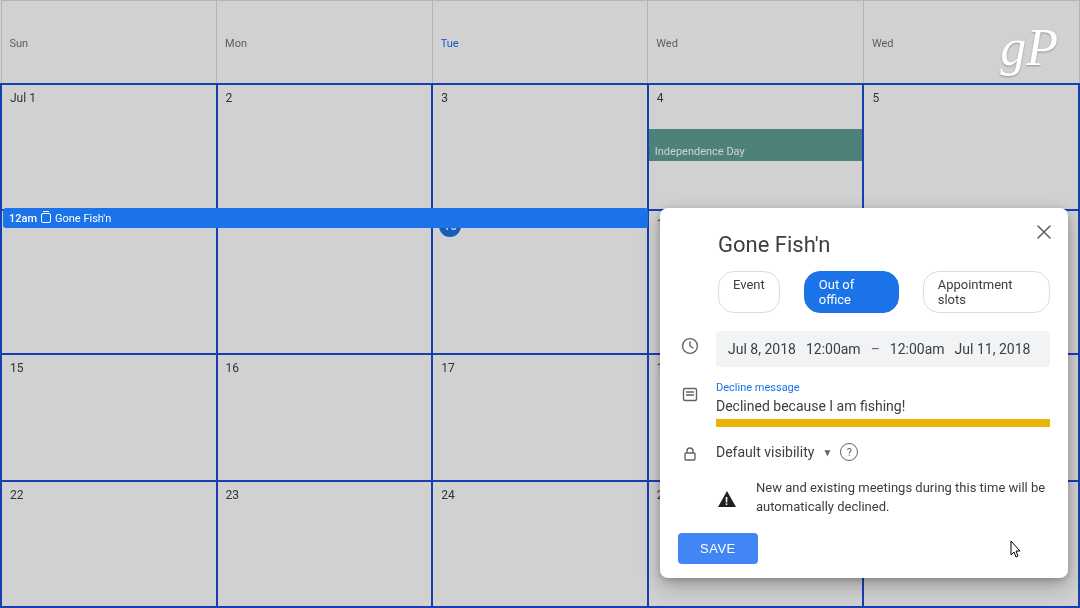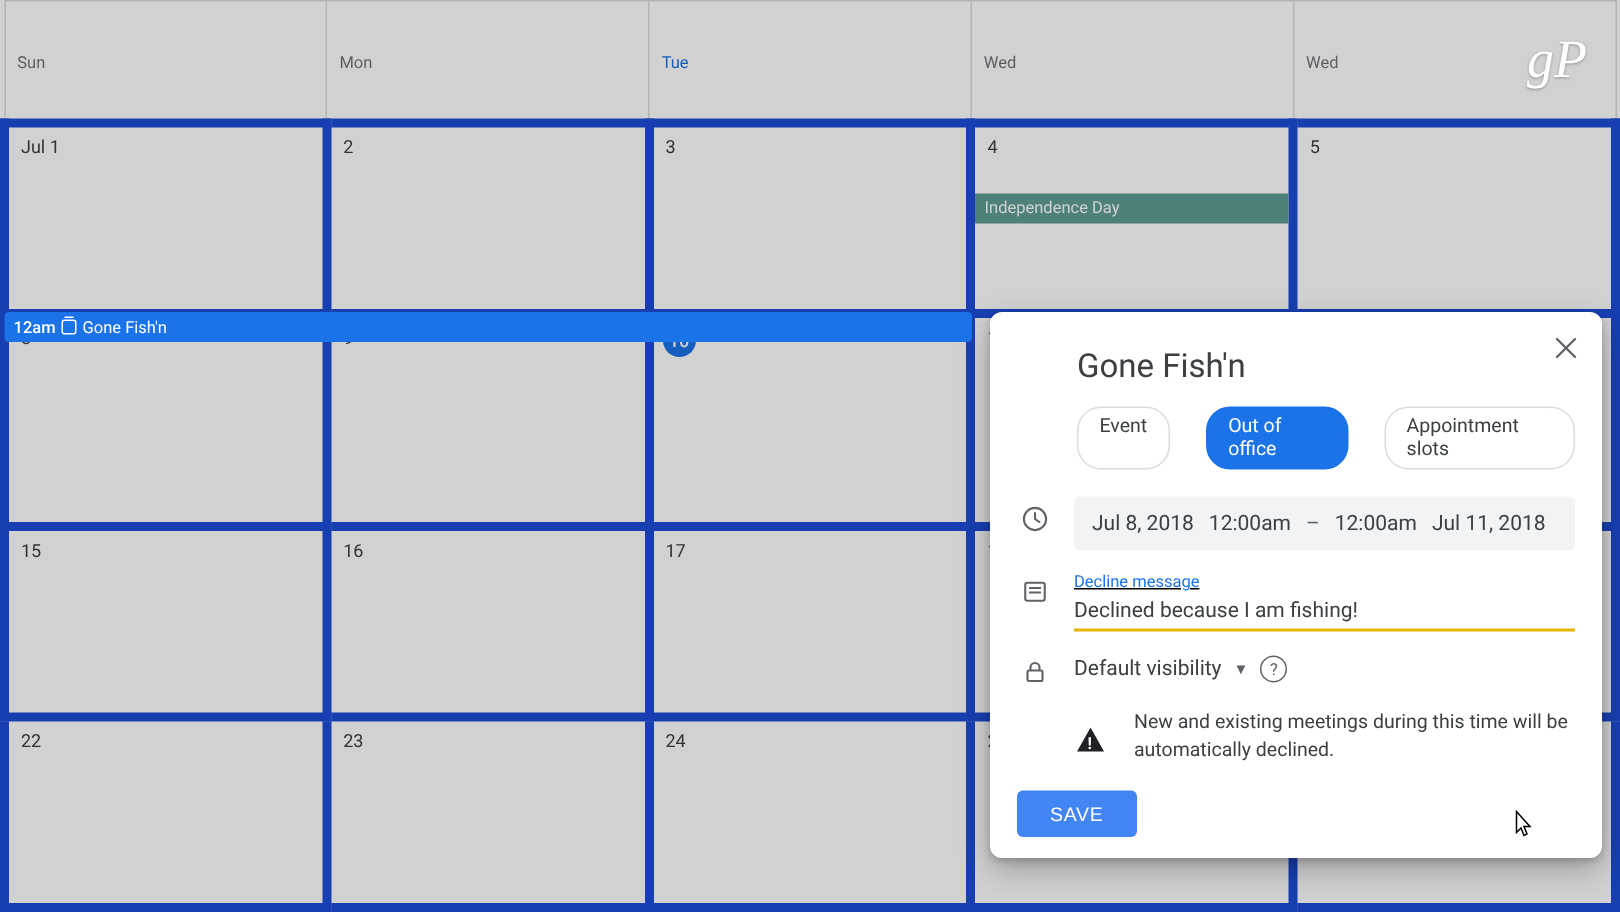--- a/index.html
+++ b/index.html
@@ -4,40 +4,40 @@
 <style>
   * { box-sizing: border-box; margin:0; padding:0; }
   html,body { width:1080px; height:608px; font-family: Roboto, Arial, sans-serif; overflow:hidden; }
   .stage { position:relative; width:1080px; height:608px; background:#fff; }
   .overlay { position:absolute; inset:0; background:rgba(0,0,0,0.18); pointer-events:none; z-index:5; }
   .calendar { position:absolute; inset:0; display:flex; flex-direction:column; }
   .grid { flex:1; position:relative; }
   table.cal { width:100%; height:100%; border-collapse:collapse; table-layout:fixed; }
   table.cal th { text-align:left; font-weight:400; font-size:11px; color:#70757a; padding:4px 8px 0 8px; border:1px solid #dadce0; border-bottom:none; height:16px;margin-top:32px; }
   table.cal th.today-hdr { color:#1a73e8; }
-  table.cal td { border:6px solid #1d4ed8; vertical-align:top; padding:4px 6px; position:relative; }
+  table.cal td { border:2px solid #1d4ed8; vertical-align:top; padding:4px 6px; position:relative; }
   .dnum { font-size:12px; color:#3c4043; padding:2px; }
   .today-badge { display:inline-flex; align-items:center; justify-content:center; width:22px; height:22px; border-radius:50%; background:#1a73e8; color:#fff; font-size:12px; font-weight:500; }
-  .holiday { position:absolute; top:48px; left:0; right:0; height:20px; background:#5f9e94; color:#fff; font-size:11px; padding:3px 6px; border-radius:0; }
-  .logo { position:absolute; top:18px; right:22px; color:#fff; font-family: Georgia, serif; font-size:36px; font-style:italic; z-index:7; text-shadow:0 1px 2px rgba(0,0,0,.3);}
+  .holiday { position:absolute; top:48px; left:0; right:0; height:20px; background:#5f9e94; color:#fff; font-size:11px; padding:16px 6px; border-radius:0; }
+  .logo { position:absolute; top:18px; right:22px; color:#fff; font-family: Georgia, serif; font-size:52px; font-style:italic; z-index:7; text-shadow:0 1px 2px rgba(0,0,0,.3);}
   .event-bar { position:absolute; left:3px; width:645px; top:208px; height:20px; background:#1a73e8; color:#fff; font-size:11px; display:flex; align-items:center; padding:0 6px; border-radius:3px; z-index:6; gap:4px;}
   .event-bar .ico { display:inline-block; width:10px; height:10px; border:1.2px solid #fff; border-radius:2px; position:relative;}
   .event-bar .ico:before{content:"";position:absolute;top:-3px;left:1px;right:1px;height:2px;border-top:1.2px solid #fff;}
   .event-bar b{font-weight:500;}
   .popup { position:absolute; top:208px; left:660px; width:408px; background:#fff; border-radius:8px; box-shadow:0 8px 20px rgba(0,0,0,.25), 0 2px 6px rgba(0,0,0,.2); z-index:10; padding:18px 18px 14px 18px;}
   .popup .close { position:absolute; top:12px; right:12px; width:24px; height:24px; display:flex; align-items:center; justify-content:center; color:#5f6368; cursor:pointer; border-radius:50%; }
   .popup h2 { font-size:22px; font-weight:400; color:#3c4043; margin:6px 0 14px 40px; }
   .chips { display:flex; gap:24px; margin-left:40px; margin-bottom:18px;}
   .chip { border:1px solid #dadce0; border-radius:16px; font-size:13px; color:#3c4043; padding:5px 14px; background:#fff; cursor:pointer; }
   .chip.active { background:#1a73e8; color:#fff; border-color:#1a73e8; }
   .row { display:flex; align-items:flex-start; gap:14px; margin-bottom:12px; }
   .row .picon { width:24px; display:flex; justify-content:center; color:#5f6368; padding-top:6px;}
   .timebox { flex:1; background:#f1f3f4; border-radius:4px; padding:10px 12px; font-size:14px; color:#3c4043; display:flex; align-items:center; gap:10px;}
   .timebox .dash{color:#5f6368;}
-  .declinebox { flex:1; border-bottom:2px solid #eab308; padding:2px 0 4px 0;text-decoration:underline;}
+  .declinebox { flex:1; border-bottom:8px solid #eab308; padding:2px 0 4px 0;}
   .declinebox label { display:block; font-size:11px; color:#1a73e8; margin-bottom:2px;}
   .declinebox input { border:none; outline:none; font-size:14px; color:#3c4043; width:100%; background:transparent; font-family:inherit;}
   .visrow { flex:1; display:flex; align-items:center; gap:8px; font-size:14px; color:#3c4043; padding:4px 0;}
   .visrow .dd { color:#5f6368; font-size:10px;}
   .help { width:18px;height:18px;border:1.3px solid #5f6368;border-radius:50%;display:inline-flex;align-items:center;justify-content:center;font-size:11px;color:#5f6368;}
   .warnrow { display:flex; gap:20px; margin:14px 0 12px 40px; font-size:13px; color:#3c4043; line-height:1.45; align-items:center;}
   .warnrow .tri { width:0;height:0;border-left:9px solid transparent;border-right:9px solid transparent;border-bottom:16px solid #202124; position:relative; margin-top:2px;}
   .warnrow .tri:after{content:"!";position:absolute;left:-2px;top:3px;color:#fff;font-size:11px;font-weight:700;}
   .footer { display:flex; justify-content:flex-start; padding-top:4px;}
   .savebtn { background:#4285f4; color:#fff; border:none; border-radius:4px; font-size:13px; font-weight:500; letter-spacing:.5px; padding:8px 22px; cursor:pointer;}

